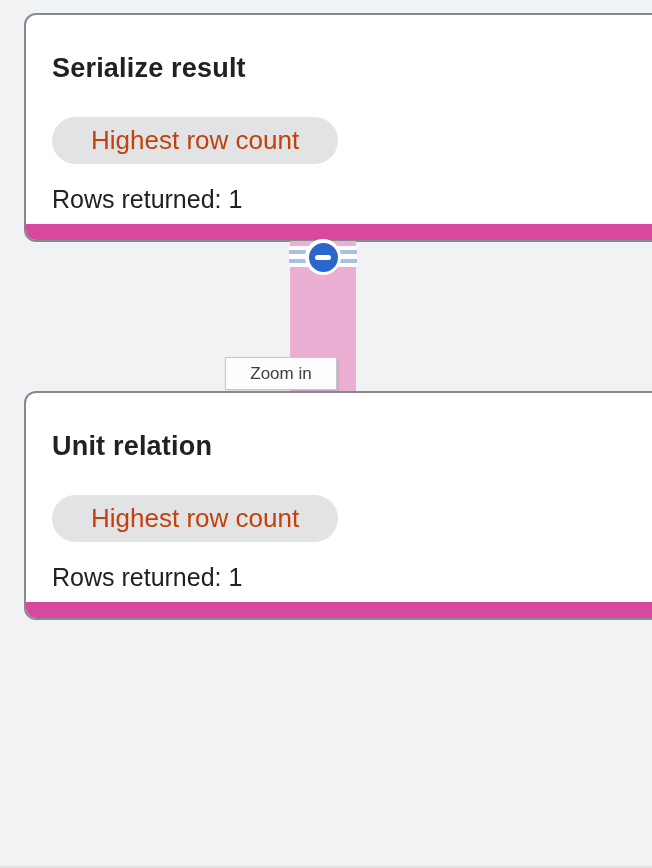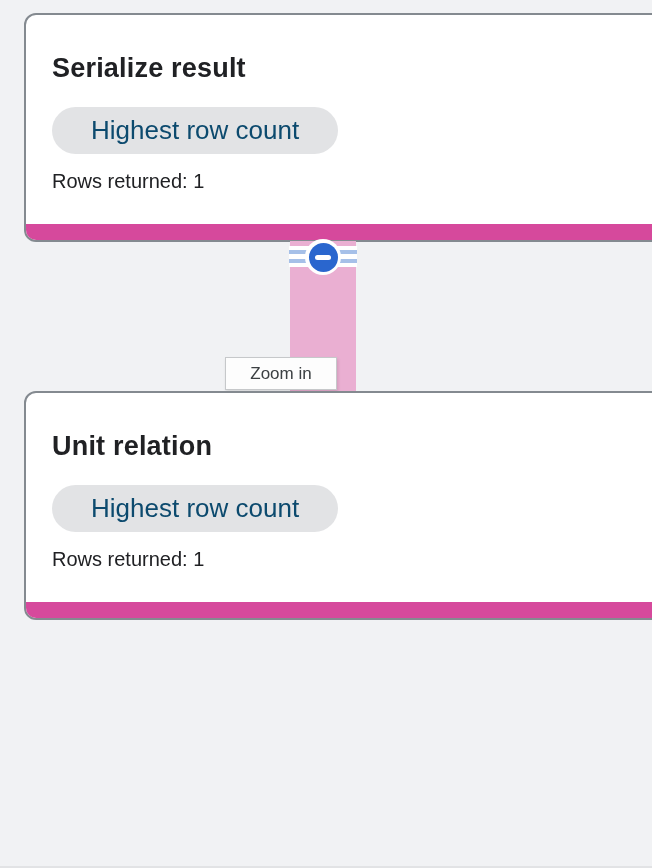--- a/index.html
+++ b/index.html
@@ -29,32 +29,32 @@
 
   .stage-title {
     font-size: 27px;
     font-weight: 700;
     color: #202124;
     line-height: 34px;
     letter-spacing: 0.2px;
   }
   .stage-badge {
     display: inline-block;
-    margin-top: 22px;
+    margin-top: 32px;
     height: 47px;
     line-height: 47px;
     padding: 0 39px;
     border-radius: 24px;
     background: #E2E3E5;
-    color: #0c4a6e;
+    color: #c2410c;
     font-size: 26px;
   }
   .stage-rows {
-    margin-top: 12px;
-    font-size: 20px;
+    margin-top: 20px;
+    font-size: 25px;
     color: #202124;
     line-height: 31px;
   }
   .accent-bar {
     position: absolute;
     left: 0; right: 0; bottom: 0;
     height: 16px;
     background: #D6499C;
   }
 

